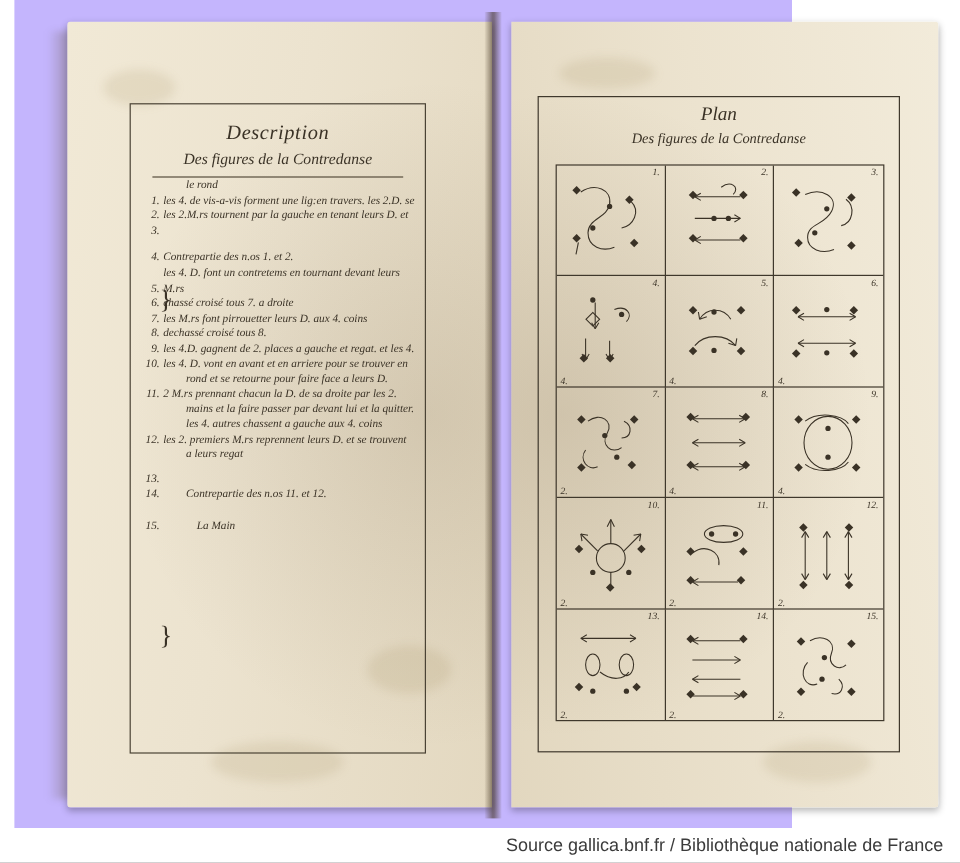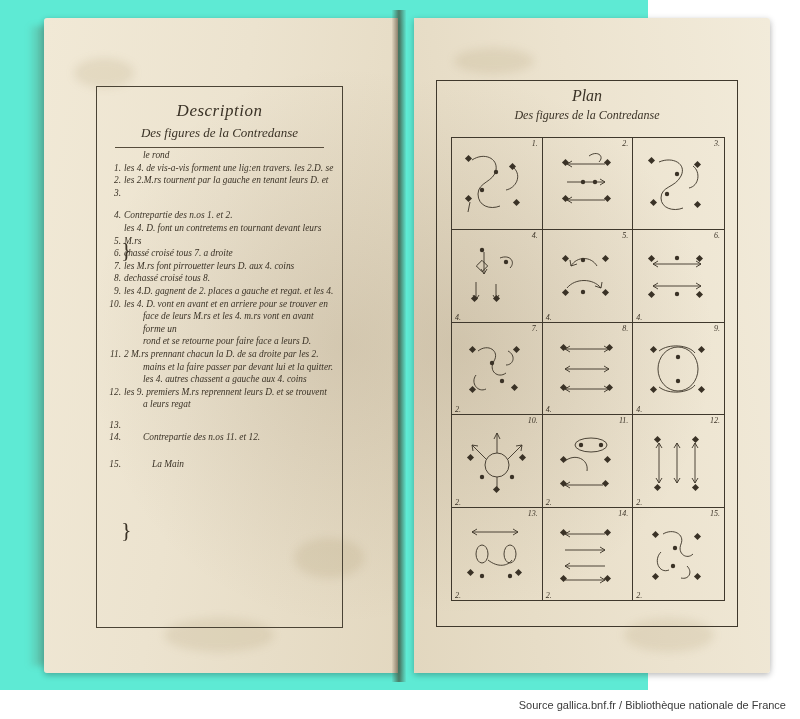--- a/index.html
+++ b/index.html
@@ -11,23 +11,23 @@
     position: relative;
     width: 800px;
     height: 719px;
     overflow: hidden;
     background: #ffffff;
     font-family: "Liberation Serif", serif;
   }
   
   .book-spread {
     position: absolute;
-    left: 0; top: 0;
+    left: 12px; top: 0;
     width: 648px; height: 690px;
-    background: #5eead4;
+    background: #c4b5fd;
   }
   .page-leaf {
     position: absolute;
     top: 18px;
     height: 655px;
     background: #ece3cf;
     box-shadow: 0 2px 6px rgba(0,0,0,0.28);
   }
   .leaf-left {
     left: 44px;
@@ -171,21 +171,21 @@
   }
   .cell svg { position: absolute; left: 0; top: 0; }
   
   .footer {
     position: absolute;
     left: 0; bottom: 0;
     width: 800px; height: 29px;
     background: #ffffff;
     color: #3b3b3b;
     font-family: "Liberation Sans", sans-serif;
-    font-size: 11px;
+    font-size: 15px;
     display: flex;
     align-items: center;
     justify-content: flex-end;
     padding-right: 14px;
     box-sizing: border-box;
   }
 </style>
 </head>
 <body>
 
@@ -214,26 +214,25 @@
           <div class="line"><span class="num">2.</span><span class="txt">les 2.M.rs tournent par la gauche en tenant leurs D. et</span></div>
           <div class="line"><span class="num">3.</span><span class="txt"></span></div>
           <div class="line" style="height:10px;"></div>
           <div class="line"><span class="num">4.</span><span class="txt">Contrepartie des n.os 1. et 2.</span></div>
           <div class="line"><span class="num">5.</span><span class="txt">les 4. D. font un contretems en tournant devant leurs M.rs</span></div>
           <div class="line"><span class="num">6.</span><span class="txt">chassé croisé tous 7. a droite</span></div>
           <div class="line"><span class="num">7.</span><span class="txt">les M.rs font pirrouetter leurs D. aux 4. coins</span></div>
           <div class="line"><span class="num">8.</span><span class="txt">dechassé croisé tous 8.</span></div>
           <div class="line"><span class="num">9.</span><span class="txt">les 4.D. gagnent de 2. places a gauche et regat. et les 4.</span></div>
           <div class="line"><span class="num">10.</span><span class="txt">les 4. D. vont en avant et en arriere pour se trouver en</span></div>
-          <div class="line"><span class="num"></span><span class="txt indent">face de leurs M.rs et les 4. m.rs vont en avant forme un</span></div>
           <div class="line"><span class="num"></span><span class="txt indent">rond et se retourne pour faire face a leurs D.</span></div>
           <div class="line"><span class="num">11.</span><span class="txt">2 M.rs prennant chacun la D. de sa droite par les 2.</span></div>
           <div class="line"><span class="num"></span><span class="txt indent">mains et la faire passer par devant lui et la quitter.</span></div>
           <div class="line"><span class="num"></span><span class="txt indent">les 4. autres chassent a gauche aux 4. coins</span></div>
-          <div class="line"><span class="num">12.</span><span class="txt">les 9. premiers M.rs reprennent leurs D. et se trouvent</span></div>
+          <div class="line"><span class="num">12.</span><span class="txt">les 2. premiers M.rs reprennent leurs D. et se trouvent</span></div>
           <div class="line"><span class="num"></span><span class="txt indent">a leurs regat</span></div>
           <div class="line" style="height:8px;"></div>
           <div class="line"><span class="num">13.</span><span class="txt"></span></div>
           <div class="line"><span class="num">14.</span><span class="txt indent">Contrepartie des n.os 11. et 12.</span></div>
           <div class="line" style="height:14px;"></div>
           <div class="line"><span class="num">15.</span><span class="txt" style="padding-left:28px;">La Main</span></div>
         </div>
 
         <div class="brace" style="left:24px; top:150px;">}</div>
         <div class="brace" style="left:24px; top:430px;">}</div>

